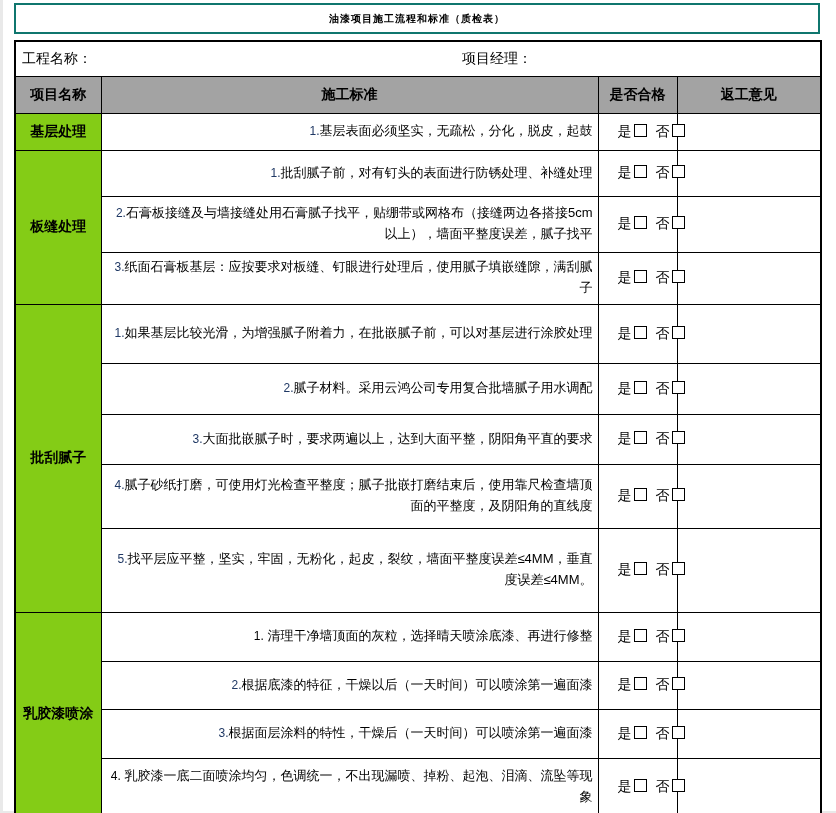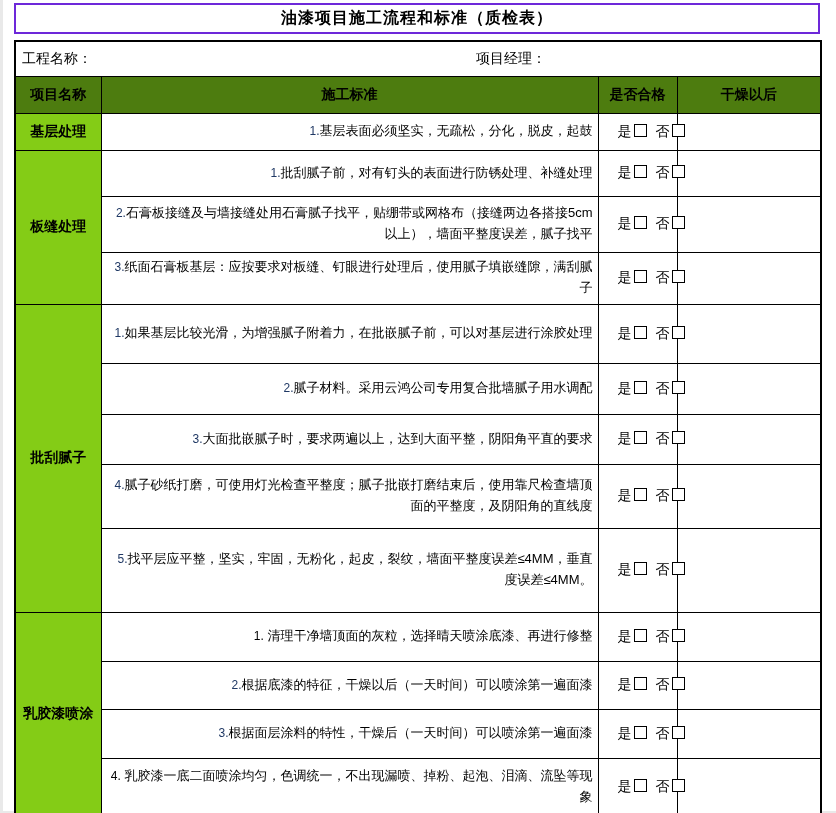--- a/index.html
+++ b/index.html
@@ -5,34 +5,34 @@
   html,body{margin:0;padding:0;}
   body{
     width:836px;height:813px;position:relative;background:#ffffff;
     font-family:"Liberation Sans","DejaVu Sans",sans-serif;color:#000;
     overflow:hidden;
   }
   .edge-left{position:absolute;left:0;top:0;width:3px;height:100%;background:#e9e9e9;}
   .edge-bottom{position:absolute;left:0;bottom:0;width:100%;height:2px;background:#e9e9e9;}
   .sheet{position:absolute;left:14px;top:3px;width:806px;}
   .title-box{
-    border:2px solid #6d28d9;height:27px;display:flex;align-items:center;justify-content:center;
-    font-weight:bold;font-size:16px;letter-spacing:1px;background:#fff;
+    border:2px solid #0f766e;height:27px;display:flex;align-items:center;justify-content:center;
+    font-weight:bold;font-size:10px;letter-spacing:1px;background:#fff;
   }
   .gap{height:6px;}
   table{border-collapse:collapse;width:806px;table-layout:fixed;background:#fff;}
   th,td{border:1.5px solid #000;padding:0;box-sizing:border-box;}
   table{border:2px solid #000;}
   .info-cell{height:35px;}
   .info-flex{display:flex;align-items:center;height:100%;font-size:14px;}
   .info-label-left{padding-left:6px;}
-  .info-label-mid{position:absolute;left:460px;}
+  .info-label-mid{position:absolute;left:446px;}
   .info-flex{position:relative;}
   .info-value{display:inline-block;min-width:120px;height:100%;}
-  th{background:#4d7c0f;font-size:14px;font-weight:bold;height:37px;text-align:center;}
+  th{background:#a3a3a3;font-size:14px;font-weight:bold;height:37px;text-align:center;}
   td.cat{
     background:#84cc16;font-weight:bold;font-size:14px;text-align:center;vertical-align:middle;
     letter-spacing:0px;
   }
   td.std{
     font-size:13px;text-align:right;vertical-align:middle;padding:3px 5px 3px 4px;line-height:1.6;
   }
   td.std .num{font-size:12px;}
   .num-blue{color:#1f3864;}
   td.chk{font-size:14px;vertical-align:middle;padding-left:19px;white-space:nowrap;}
@@ -70,21 +70,21 @@
           <span class="info-value"></span>
           <span class="info-label-mid">项目经理：</span>
         </div>
       </td>
     </tr>
 
     <tr>
       <th>项目名称</th>
       <th>施工标准</th>
       <th>是否合格</th>
-      <th>干燥以后</th>
+      <th>返工意见</th>
     </tr>
 
     <tr style="height:37px">
       <td class="cat">基层处理</td>
       <td class="std">
         <span class="num num-blue">1.</span><span>基层表面必须坚实，无疏松，分化，脱皮，起鼓</span>
       </td>
       <td class="chk">
         <span class="opt"><span>是</span><span class="cbox"></span></span><span class="opt"><span>否</span><span class="cbox"></span></span>
       </td>

